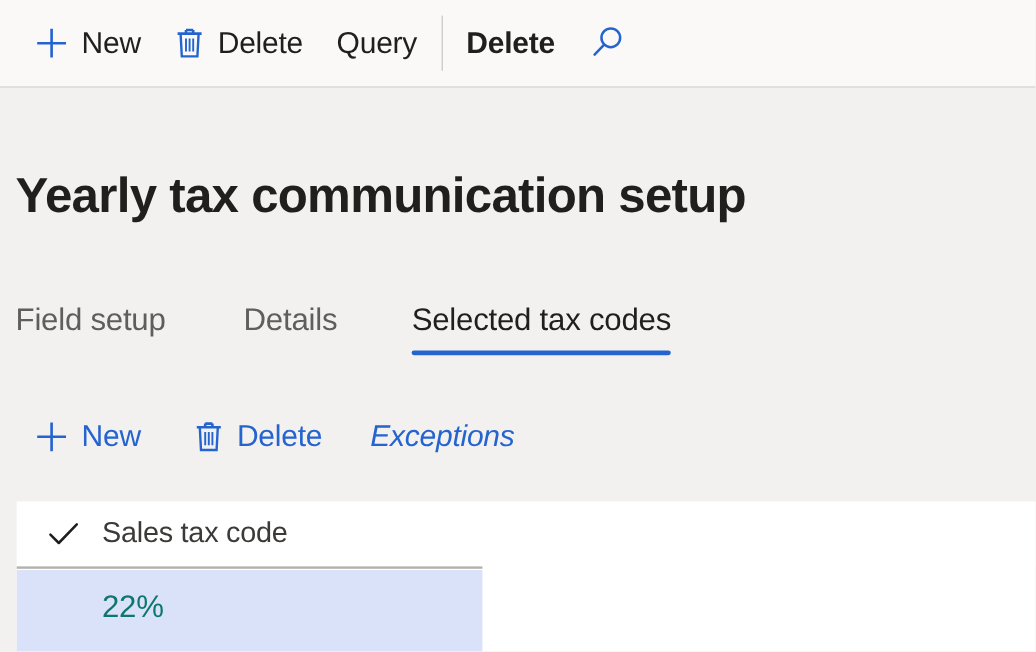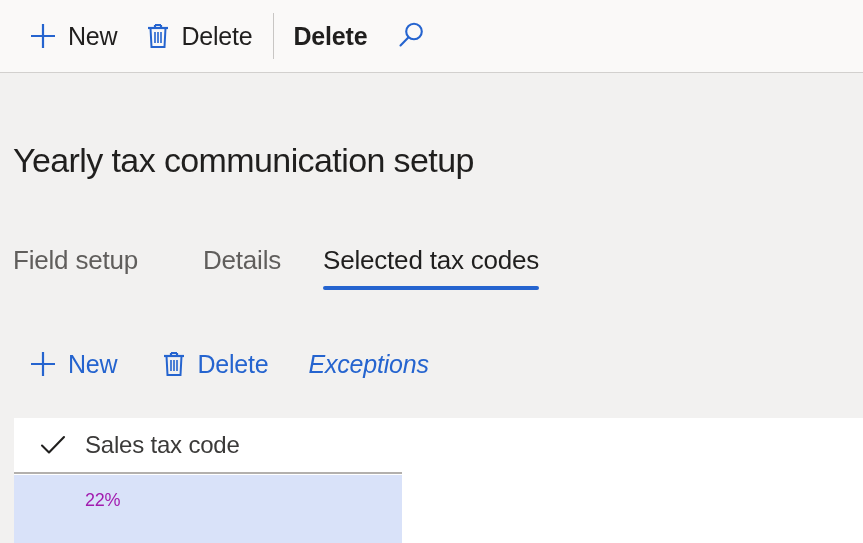--- a/index.html
+++ b/index.html
@@ -31,28 +31,28 @@
   .cmd:first-child { margin-left: 14px; }
   .divider-v {
     width: 1px; height: 46px; background: #c8c6c4;
     margin: 0 6px;
   }
   .ico { display: inline-flex; align-items: center; justify-content: center; }
 
   
   .page-title {
     position: absolute; left: 13px; top: 143px;
-    font-size: 34px; font-weight: 400; color: #201f1e;
+    font-size: 41px; font-weight: 700; color: #201f1e;
     letter-spacing: -0.6px; line-height: 1;
   }
 
   
   .tabs {
     position: absolute; left: 0; top: 238px; width: 690px; height: 58px;
-    display: flex; align-items: center;
+    display: flex; align-items: flex-end;
   }
   .tab {
     position: relative; padding: 0 0 14px 0; margin-right: 0;
     font-size: 26px; color: #605e5c; cursor: pointer; white-space: nowrap;
     letter-spacing: -0.2px;
   }
   .tab.active { color: #201f1e; }
   .tab.active::after {
     content: ""; position: absolute; left: 0; right: 0; bottom: 0;
     height: 4px; background: #2564cf; border-radius: 2px;
@@ -92,21 +92,21 @@
     position: absolute; left: 0; top: 54px; width: 388px; height: 2px;
     background: #b3b0ad;
   }
   .grid-row {
     position: absolute; left: 0; top: 57px;
     width: 388px; height: 68px;
     background: #d9e2f9; display: flex; align-items: center;
   }
   .cell-value {
     position: absolute; left: 71px; top: 15px;
-    font-size: 18px; color: #a21caf; letter-spacing: -0.2px;
+    font-size: 26px; color: #0f766e; letter-spacing: -0.2px;
   }
 </style>
 </head>
 <body>
 
 <div class="app">
 
   <div class="topbar">
 
     <div class="cmd">
@@ -123,20 +123,23 @@
         <svg width="26" height="30" viewBox="0 0 26 30">
           <path d="M3 7 L23 7" stroke="#2564cf" stroke-width="2.2" fill="none"></path>
           <path d="M10 4 L10 7 M16 4 L16 7 M10 4 L16 4" stroke="#2564cf" stroke-width="2.2" fill="none"></path>
           <path d="M5.5 7 L6.5 26 L19.5 26 L20.5 7" stroke="#2564cf" stroke-width="2" fill="none"></path>
           <path d="M10 11 L10 22 M13 11 L13 22 M16 11 L16 22" stroke="#2564cf" stroke-width="1.6" fill="none"></path>
         </svg>
       </span>
       <span class="cmd-label">Delete</span>
     </div>
 
+    <div class="cmd">
+      <span class="cmd-label">Query</span>
+    </div>
 
     <div class="divider-v"></div>
 
     <div class="cmd">
       <span class="cmd-label bold">Delete</span>
     </div>
 
     <div class="cmd">
       <span class="ico">
         <svg width="32" height="32" viewBox="0 0 32 32">
@@ -145,21 +148,21 @@
         </svg>
       </span>
     </div>
   </div>
 
   <div class="page-title">Yearly tax communication setup</div>
 
   <div class="tabs">
     <div class="tab" style="margin-left:13px;">Field setup</div>
     <div class="tab" style="margin-left:65px;">Details</div>
-    <div class="tab active" style="margin-left:42px;">Selected tax codes</div>
+    <div class="tab active" style="margin-left:62px;">Selected tax codes</div>
   </div>
 
   <div class="actionbar">
 
     <div class="act" style="margin-left:14px;">
       <span class="ico">
         <svg width="30" height="30" viewBox="0 0 30 30">
           <path d="M15 3 L15 27 M3 15 L27 15" stroke="#2564cf" stroke-width="2.2" fill="none"></path>
         </svg>
       </span>

